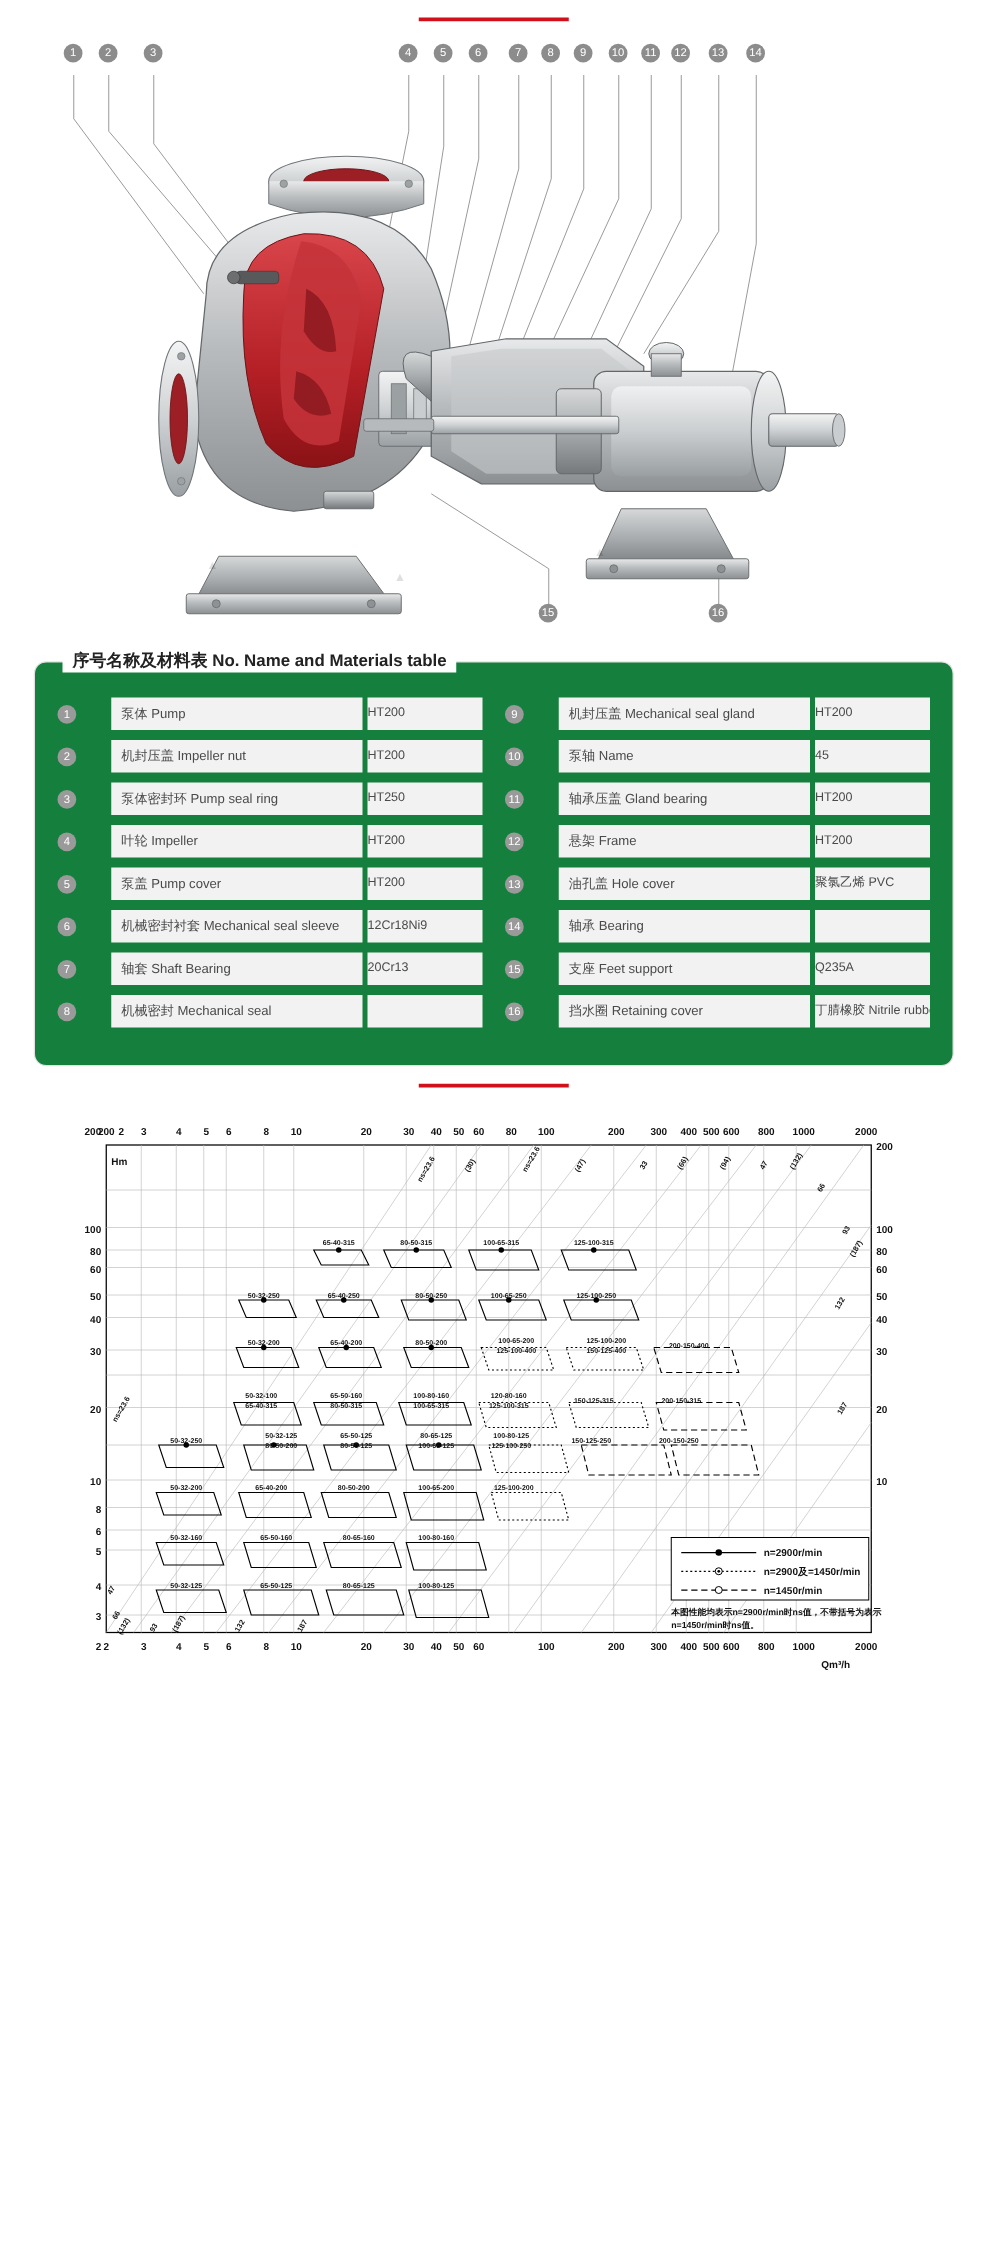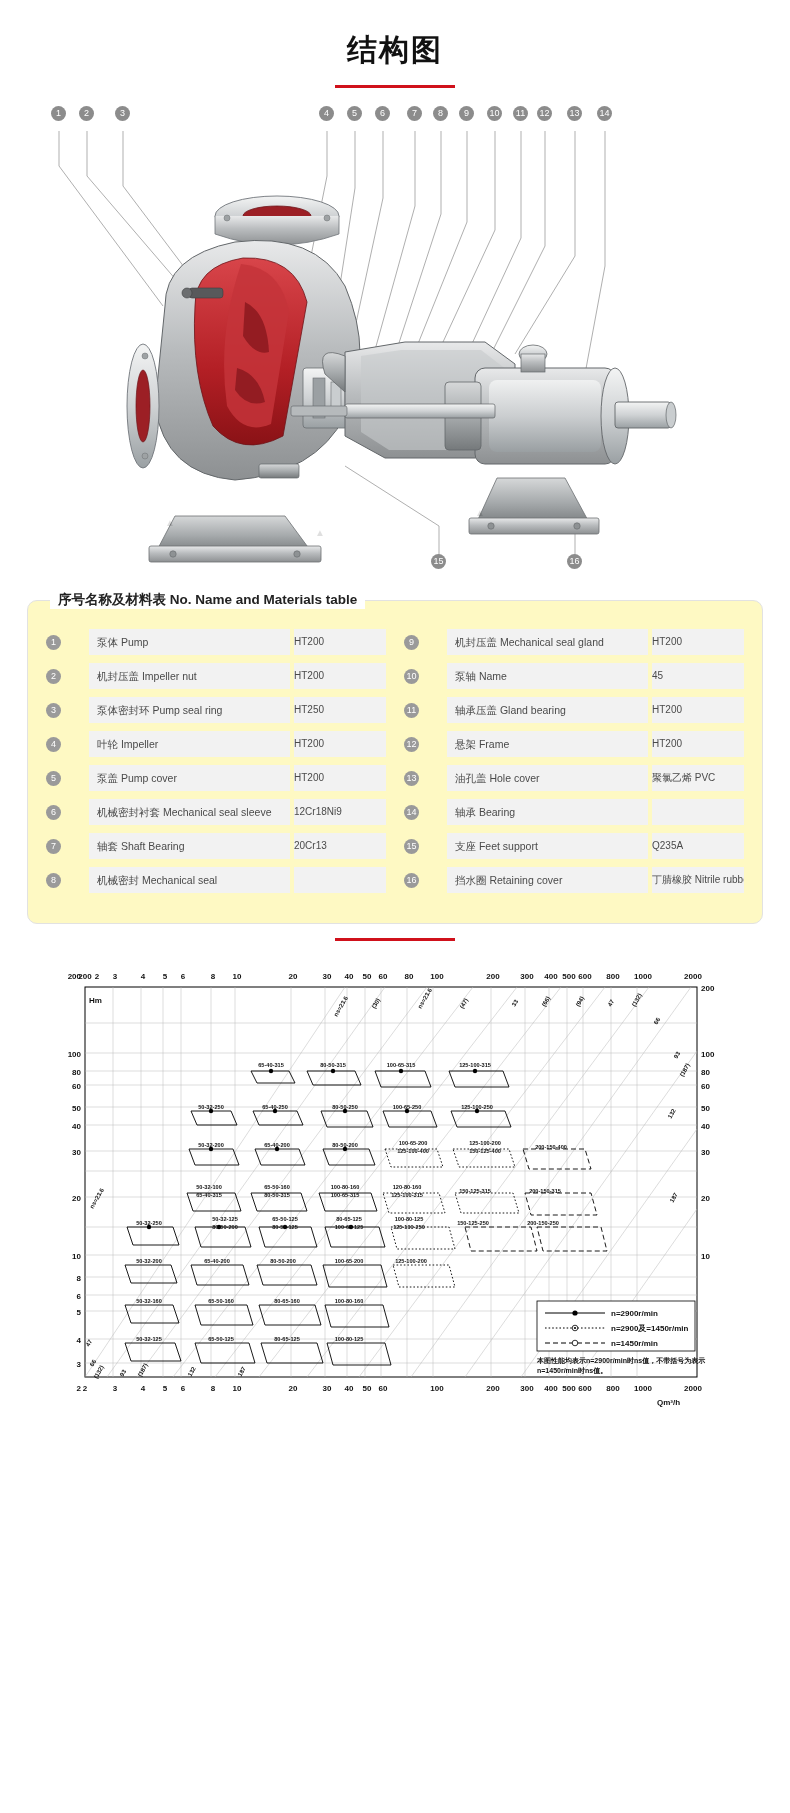--- a/index.html
+++ b/index.html
@@ -55,21 +55,21 @@
   }
 
   
   .mat-box {
     width: 736px;
     margin: 14px auto 0 auto;
     border: 1px solid #e2e2e2;
     border-radius: 10px;
     padding: 16px 18px 22px 18px;
     position: relative;
-    background: #fef9c3;
+    background: #15803d;
   }
   .mat-title {
     position: absolute;
     top: -10px;
     left: 22px;
     background: #fff;
     padding: 0 8px;
     font-size: 13.5px;
     font-weight: bold;
     color: #222;
@@ -138,21 +138,20 @@
   .legend-text { font-family: "Liberation Sans", sans-serif; font-size: 8px; fill: #111; }
   .note-text { font-family: "Liberation Sans", sans-serif; font-size: 7px; fill: #111; }
   .small-rot { font-family: "Liberation Sans", sans-serif; font-size: 6px; fill: #111; }
 </style>
 </head>
 <body>
 
 <div class="page">
 
   <div>
-    <div class="section-title">结构图</div>
     <div class="title-rule"></div>
 
     <div class="drawing-wrap">
       <svg class="drawing-svg" viewBox="0 0 700 480">
         <defs>
           <linearGradient id="steel" x1="0" y1="0" x2="0" y2="1">
             <stop offset="0%" stop-color="#e8e9ea"></stop>
             <stop offset="45%" stop-color="#b9bcbe"></stop>
             <stop offset="100%" stop-color="#8d9092"></stop>
           </linearGradient>

